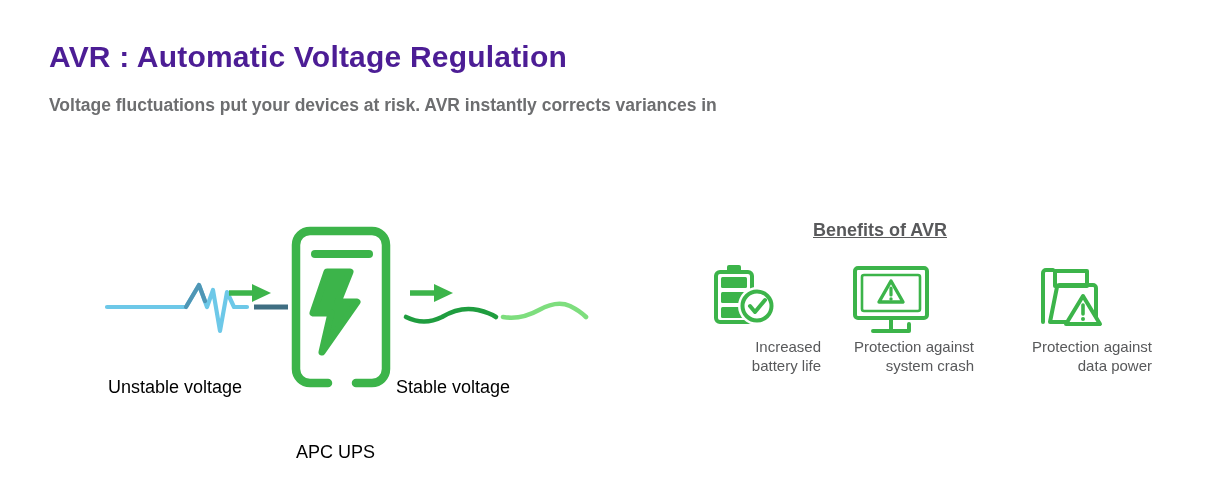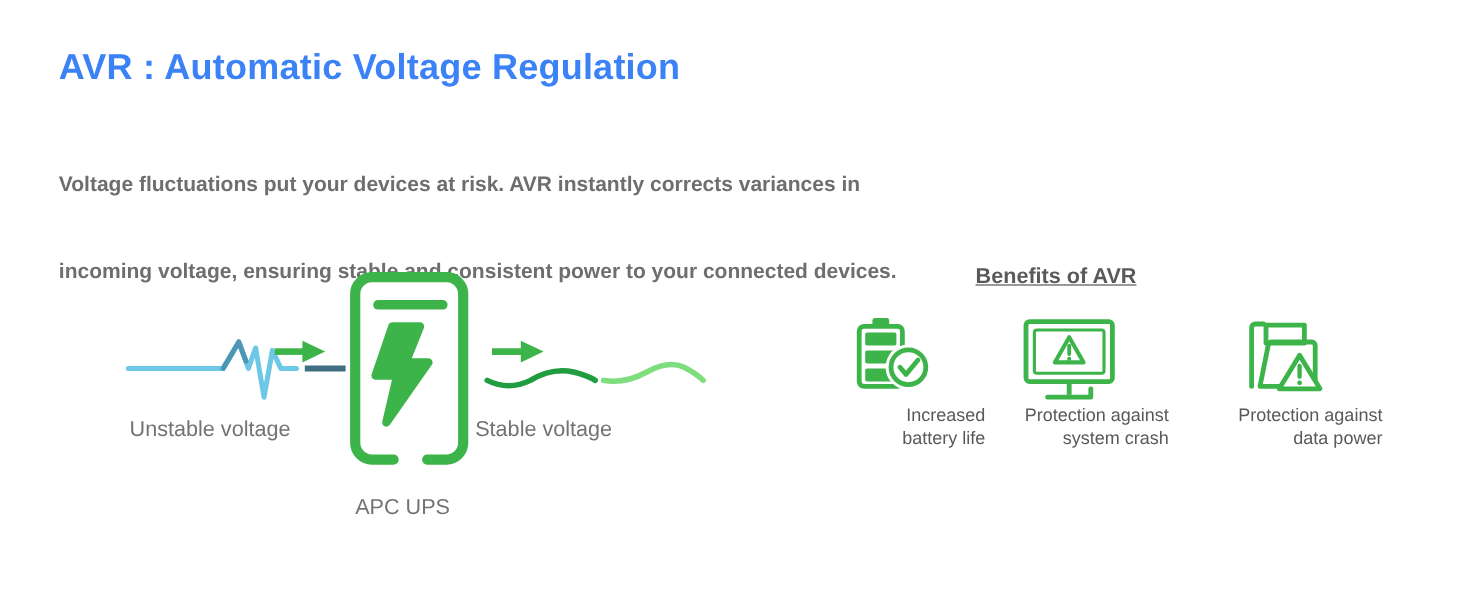--- a/index.html
+++ b/index.html
@@ -15,49 +15,50 @@
     overflow: hidden;
   }
 
   
   .page-title {
     position: absolute;
     left: 49px;
     top: 40px;
     font-size: 30px;
     font-weight: bold;
-    color: #3b82f6;
+    color: #4c1d95;
     letter-spacing: 0.2px;
     white-space: nowrap;
   }
   .page-subtitle {
     position: absolute;
     left: 49px;
     top: 93px;
     font-size: 17.5px;
     font-weight: bold;
     color: #6d6e70;
     line-height: 25px;
     width: 820px;
   }
-  .page-subtitle .line { display: block; margin-top: 48px; }
+  .page-subtitle .line { display: block; }
 
   .svg-layer {
     position: absolute;
     left: 0;
     top: 0;
   }
 
   
   .lbl {
     position: absolute;
     font-size: 18px;
-    color: #737373;
+    color: #000000;
     white-space: nowrap;
     font-weight: normal;
+    margin-top: 30px;
   }
   .lbl-unstable { left: 108px; top: 347px; }
   .lbl-stable   { left: 396px; top: 347px; }
   .lbl-apcups   { left: 296px; top: 412px; text-align: center; }
 
   
   .benefits-title {
     position: absolute;
     left: 813px;
     top: 220px;
@@ -88,21 +89,20 @@
   .benefit-2 { left: 804px; top: 258px; }
   .benefit-3 { left: 982px; top: 258px; }
 </style>
 </head>
 <body>
 
 <div class="page-title">AVR : Automatic Voltage Regulation</div>
 
 <div class="page-subtitle">
   <span class="line">Voltage fluctuations put your devices at risk. AVR instantly corrects variances in</span>
-  <span class="line">incoming voltage, ensuring stable and consistent power to your connected devices.</span>
 </div>
 
 <svg class="svg-layer" width="1214" height="498">
 
   <g>
     <path d="M107,307 L186,307 L199,285 L207,307 L213,290 L220,331 L227,292 L234,307 L247,307" fill="none" stroke="#6dc8e8" stroke-width="4.2" stroke-linecap="round" stroke-linejoin="round"></path>
 
     <path d="M186,307 L199,285 L205,301" fill="none" stroke="#4f96b5" stroke-width="4.2" stroke-linecap="round" stroke-linejoin="round"></path>
   </g>
 

